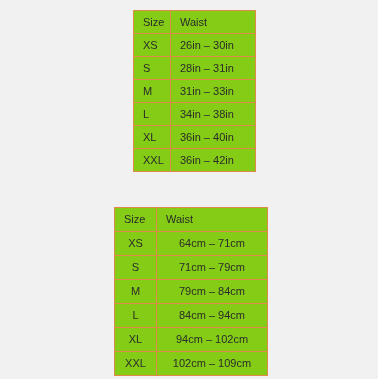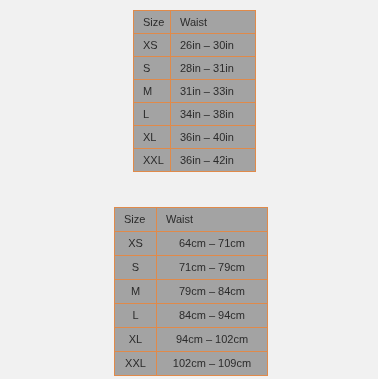--- a/index.html
+++ b/index.html
@@ -19,21 +19,21 @@
 
   .size-table {
     border-collapse: collapse;
     background: #ffffff;
     position: absolute;
     table-layout: fixed;
   }
 
   .size-table td {
     border: 1px solid #e08a4a;
-    background: #a3a3a3;
+    background: #84cc16;
     font-size: 11px;
     line-height: 1.1;
     color: #2b2b2b;
     white-space: nowrap;
     box-sizing: border-box;
   }
 
   
   #table-inches {
     left: 133px;

